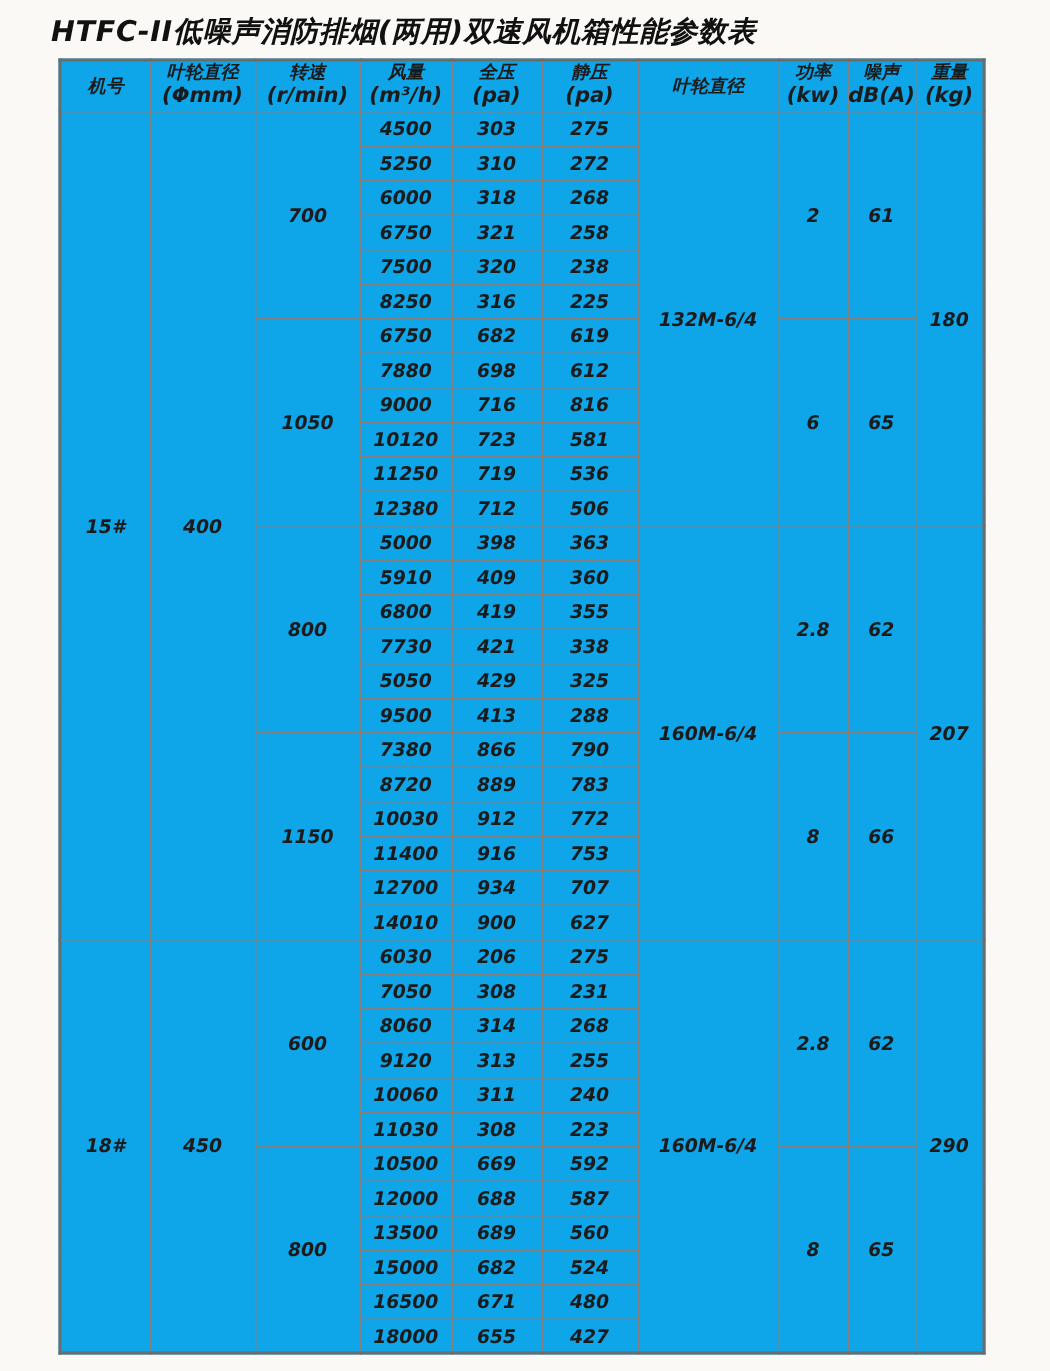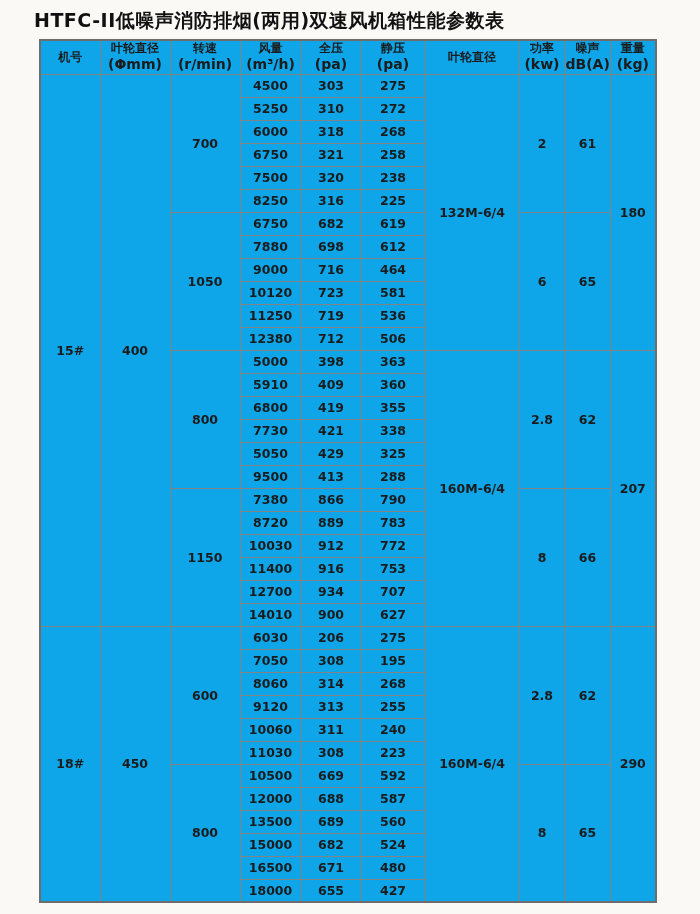--- a/index.html
+++ b/index.html
@@ -1,17 +1,17 @@
 <!DOCTYPE html>
 <html><head>
 <meta charset="utf-8">
 <style>
   * { margin:0; padding:0; box-sizing:border-box; }
   html,body { width:700px; height:914px; background:#faf9f6; font-family:"DejaVu Sans","Liberation Sans",sans-serif; }
-  .page { padding:8px 0 0 34px; }
+  .page { padding:8px 0 0 34px;font-style:italic; }
   .title { font-size:19px; font-weight:bold; color:#111; letter-spacing:0.5px; margin-bottom:5px; white-space:nowrap; }
   .spec-table { border-collapse:collapse; table-layout:fixed; width:616px; margin-left:5px; border:2px solid #6d6d6d; background:#0ea5e9; }
   .spec-table th, .spec-table td {
     border:1px solid #828282; text-align:center; vertical-align:middle;
     font-weight:bold; color:#1b1b1b; overflow:hidden; padding:0;
   }
   .spec-table th { height:34px; font-size:12px; line-height:1.25; }
   .spec-table td { height:23px; font-size:12.5px; }
   .hd-main { display:block; }
   .hd-sub { display:block; font-size:14px; }
@@ -127,21 +127,21 @@
           <td rowspan="6">65</td>
         </tr>
         <tr>
           <td>7880</td>
           <td>698</td>
           <td>612</td>
         </tr>
         <tr>
           <td>9000</td>
           <td>716</td>
-          <td>464</td>
+          <td>816</td>
         </tr>
         <tr>
           <td>10120</td>
           <td>723</td>
           <td>581</td>
         </tr>
         <tr>
           <td>11250</td>
           <td>719</td>
           <td>536</td>
@@ -227,21 +227,21 @@
           <td>206</td>
           <td>275</td>
           <td rowspan="12">160M-6/4</td>
           <td rowspan="6">2.8</td>
           <td rowspan="6">62</td>
           <td rowspan="12">290</td>
         </tr>
         <tr>
           <td>7050</td>
           <td>308</td>
-          <td>195</td>
+          <td>231</td>
         </tr>
         <tr>
           <td>8060</td>
           <td>314</td>
           <td>268</td>
         </tr>
         <tr>
           <td>9120</td>
           <td>313</td>
           <td>255</td>

